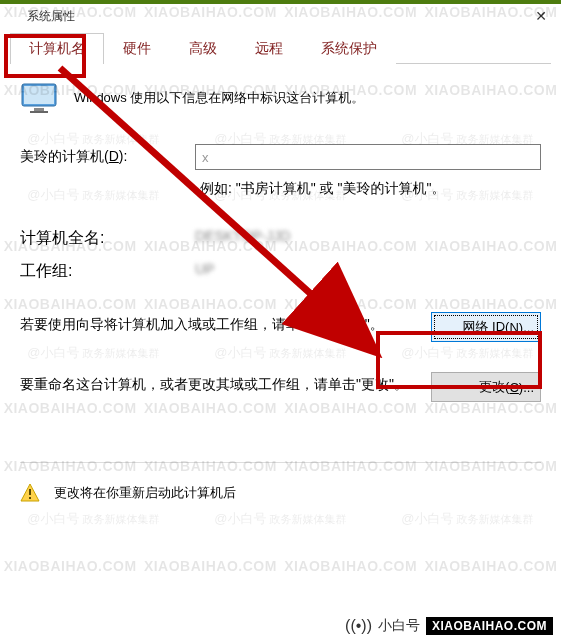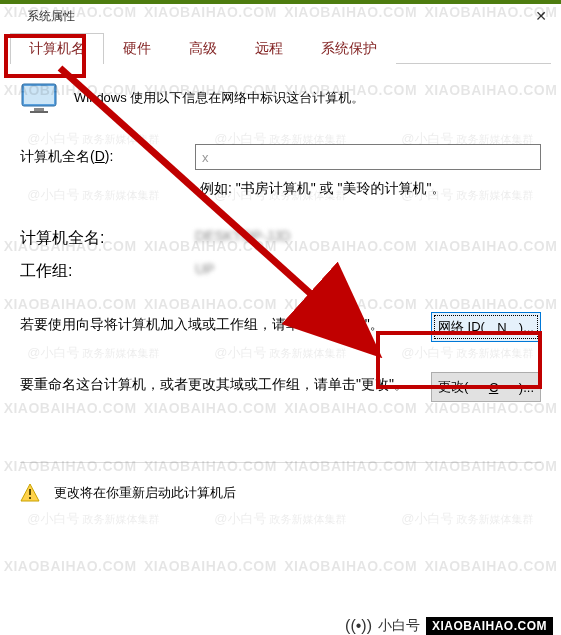--- a/index.html
+++ b/index.html
@@ -121,21 +121,21 @@
   .btn {
     min-width: 110px;
     height: 30px;
     border: 1px solid #adadad;
     background: #e1e1e1;
     font-size: 13px;
     cursor: pointer;
     text-align: center;
     display: flex;
     align-items: center;
-    justify-content: space-between;
+    justify-content: flex-end;
   }
   .btn.focus {
     border: 1px solid #0078d7;
     background: #e5f1fb;
     outline: 1px dotted #000;
     outline-offset: -4px;
   }
   .divider {
     height: 1px;
     background: #ddd;
@@ -305,21 +305,21 @@
         <rect x="2" y="2" width="34" height="22" rx="2" fill="#5aa0dc" stroke="#2d6fa8"></rect>
         <rect x="4" y="4" width="30" height="18" fill="#cde6f7"></rect>
         <rect x="14" y="26" width="10" height="3" fill="#888"></rect>
         <rect x="10" y="29" width="18" height="2" fill="#666"></rect>
       </svg>
       <span>Windows 使用以下信息在网络中标识这台计算机。</span>
     </div>
 
     <div class="form-row">
       <span class="form-label">
-        <span>计算机全名(</span><span class="u">D</span><span>):</span>
+        <span>美玲的计算机(</span><span class="u">D</span><span>):</span>
       </span>
       <input class="text-input" type="text" value="x" style="">
     </div>
 
     <div class="example">例如: "书房计算机" 或 "美玲的计算机"。</div>
 
     <div class="info-row">
       <span class="info-label">计算机全名:</span>
       <span class="info-value">DESKTOP-JJD</span>
     </div>

